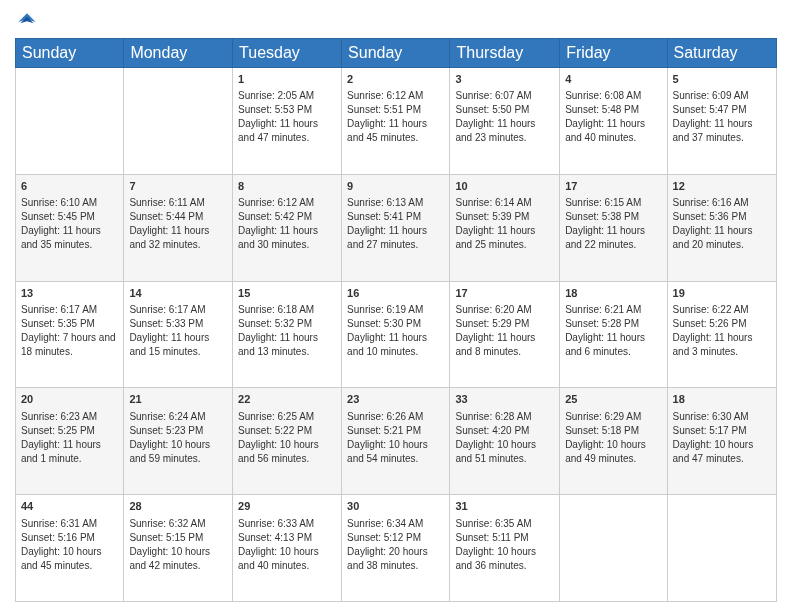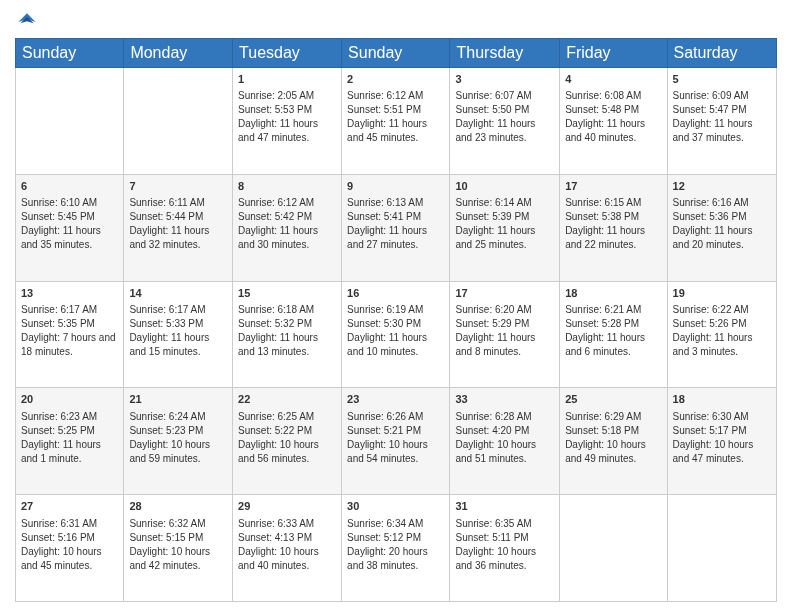--- a/index.html
+++ b/index.html
@@ -161,21 +161,21 @@
         <tr>
           <td><span class="day-num">20</span><span>Sunrise: 6:23 AM</span><br><span>Sunset: 5:25 PM</span><br><span>Daylight: 11 hours and 1 minute.</span></td>
           <td><span class="day-num">21</span><span>Sunrise: 6:24 AM</span><br><span>Sunset: 5:23 PM</span><br><span>Daylight: 10 hours and 59 minutes.</span></td>
           <td><span class="day-num">22</span><span>Sunrise: 6:25 AM</span><br><span>Sunset: 5:22 PM</span><br><span>Daylight: 10 hours and 56 minutes.</span></td>
           <td><span class="day-num">23</span><span>Sunrise: 6:26 AM</span><br><span>Sunset: 5:21 PM</span><br><span>Daylight: 10 hours and 54 minutes.</span></td>
           <td><span class="day-num">33</span><span>Sunrise: 6:28 AM</span><br><span>Sunset: 4:20 PM</span><br><span>Daylight: 10 hours and 51 minutes.</span></td>
           <td><span class="day-num">25</span><span>Sunrise: 6:29 AM</span><br><span>Sunset: 5:18 PM</span><br><span>Daylight: 10 hours and 49 minutes.</span></td>
           <td><span class="day-num">18</span><span>Sunrise: 6:30 AM</span><br><span>Sunset: 5:17 PM</span><br><span>Daylight: 10 hours and 47 minutes.</span></td>
         </tr>
         <tr>
-          <td><span class="day-num">27</span><span>Sunrise: 6:31 AM</span><br><span>Sunset: 5:16 PM</span><br><span>Daylight: 10 hours and 45 minutes.</span></td>
+          <td><span class="day-num">44</span><span>Sunrise: 6:31 AM</span><br><span>Sunset: 5:16 PM</span><br><span>Daylight: 10 hours and 45 minutes.</span></td>
           <td><span class="day-num">28</span><span>Sunrise: 6:32 AM</span><br><span>Sunset: 5:15 PM</span><br><span>Daylight: 10 hours and 42 minutes.</span></td>
           <td><span class="day-num">29</span><span>Sunrise: 6:33 AM</span><br><span>Sunset: 4:13 PM</span><br><span>Daylight: 10 hours and 40 minutes.</span></td>
           <td><span class="day-num">30</span><span>Sunrise: 6:34 AM</span><br><span>Sunset: 5:12 PM</span><br><span>Daylight: 20 hours and 38 minutes.</span></td>
           <td><span class="day-num">31</span><span>Sunrise: 6:35 AM</span><br><span>Sunset: 5:11 PM</span><br><span>Daylight: 10 hours and 36 minutes.</span></td>
           <td class="empty-cell"></td>
           <td class="empty-cell"></td>
         </tr>
       </tbody>
   </table>
 </div>

